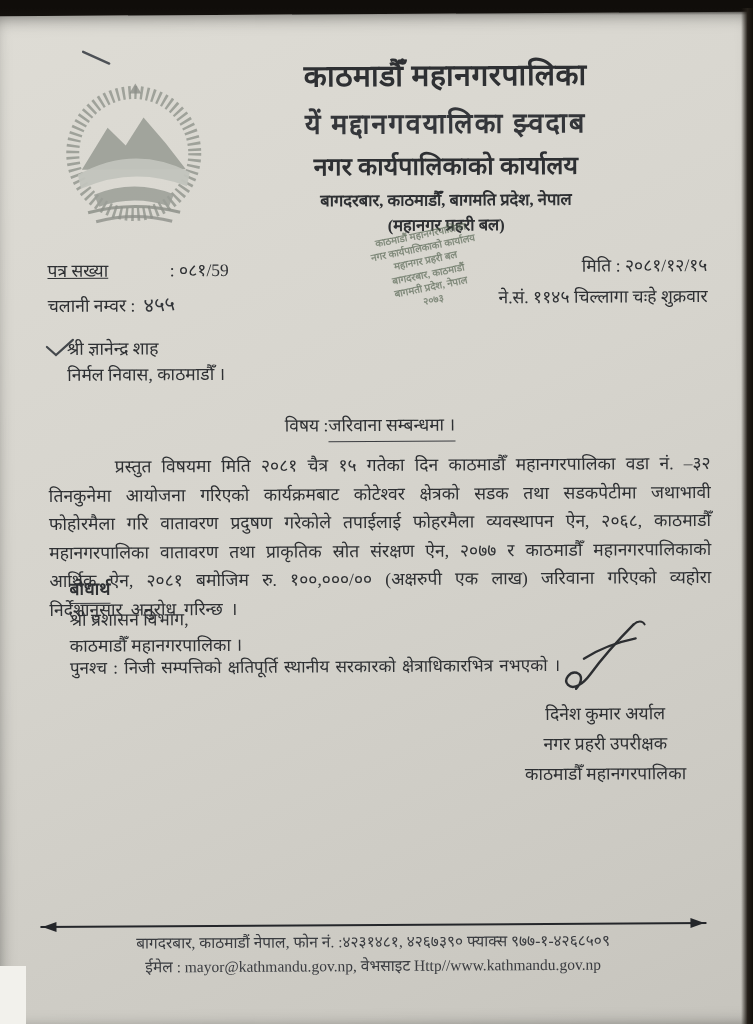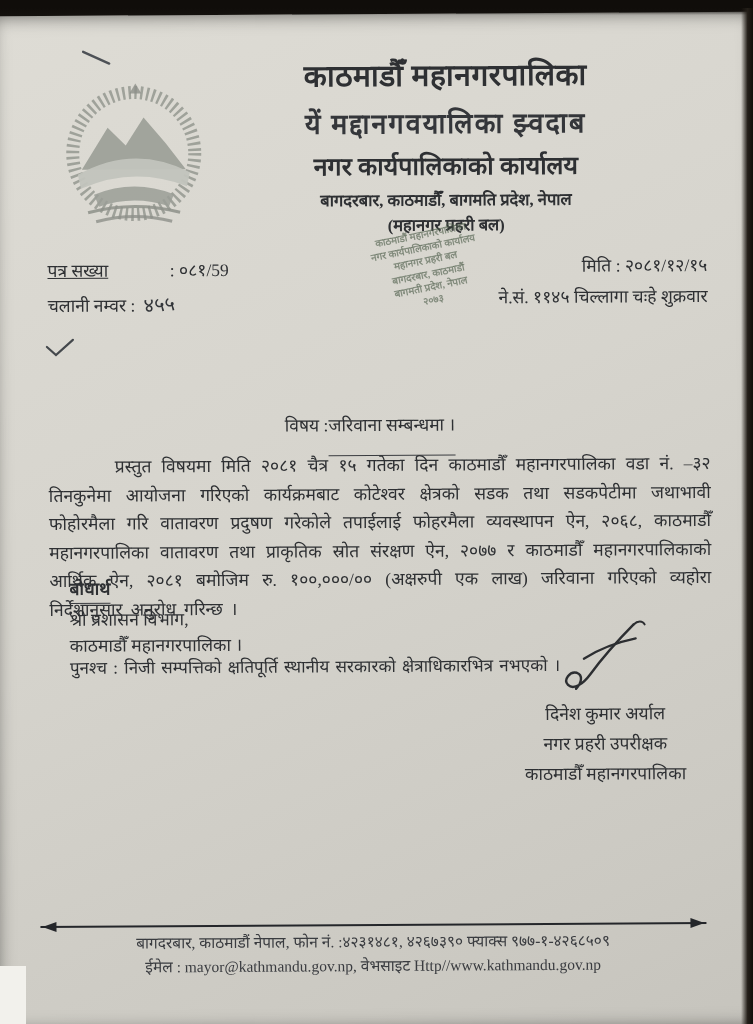--- a/index.html
+++ b/index.html
@@ -45,21 +45,21 @@
   .meta-left .lbl{display:inline-block;min-width:118px;text-decoration:underline;}
   .hand{font-family:"DejaVu Sans","Liberation Sans",sans-serif;
     font-size:20px;display:inline-block;transform:rotate(-4deg);margin-left:4px;color:#33363a;}
   .meta-right{left:420px;top:240px;width:295px;text-align:right;font-size:17.5px;z-index:3;}
   .meta-right .row{margin-bottom:7px;white-space:nowrap;}
 
   .addressee{left:74px;top:320px;font-size:17.5px;line-height:26px;}
   .tick{left:52px;top:322px;width:30px;height:20px;}
 
   .subject{left:0;top:398px;width:753px;text-align:center;font-size:17.5px;}
-  .subject .us{border-bottom:1.4px solid #3a3c40;padding-bottom:20px;}
+  .subject .us{border-bottom:1.4px solid #3a3c40;padding-bottom:6px;}
 
   .body-par{left:55px;top:437px;width:662px;font-size:17.5px;line-height:28.6px;
     text-align:justify;text-indent:66px;word-spacing:3.5px;}
 
   .cc{left:75px;top:560px;font-size:17.5px;line-height:26px;}
   .cc .head{font-weight:700;border-bottom:1.4px solid #3a3c40;display:inline-block;
     padding-bottom:1px;margin-bottom:3px;}
 
   .ps{left:75px;top:640px;font-size:17px;word-spacing:2px;}
 
@@ -119,20 +119,24 @@
     </div>
 
     <div class="abs meta-right">
       <div class="row">मिति : २०८१/१२/१५</div>
       <div class="row">ने.सं. ११४५ चिल्लागा चःहे शुक्रवार</div>
     </div>
 
     <svg class="abs tick" viewBox="0 0 30 20">
       <path d="M2 9 L11 17 L28 2" stroke="#44484c" stroke-width="2.2" fill="none" stroke-linecap="round"></path>
     </svg>
+    <div class="abs addressee">
+      <div>श्री ज्ञानेन्द्र शाह</div>
+      <div>निर्मल निवास, काठमाडौँ ।</div>
+    </div>
 
     <div class="abs subject">
       <span>विषय :</span><span class="us">जरिवाना सम्बन्धमा ।</span>
     </div>
 
     <div class="abs body-par">प्रस्तुत विषयमा मिति २०८१ चैत्र १५ गतेका दिन काठमाडौँ महानगरपालिका वडा नं. –३२ तिनकुनेमा आयोजना गरिएको कार्यक्रमबाट कोटेश्वर क्षेत्रको सडक तथा सडकपेटीमा जथाभावी फोहोरमैला गरि वातावरण प्रदुषण गरेकोले तपाईलाई फोहरमैला व्यवस्थापन ऐन, २०६८, काठमाडौँ महानगरपालिका वातावरण तथा प्राकृतिक स्रोत संरक्षण ऐन, २०७७ र काठमाडौँ महानगरपालिकाको आर्थिक ऐन, २०८१ बमोजिम रु. १००,०००/०० (अक्षरुपी एक लाख) जरिवाना गरिएको व्यहोरा निर्देशानुसार अनुरोध गरिन्छ ।</div>
 
     <div class="abs cc">
       <div class="head">बोधार्थ</div>
       <div>श्री प्रशासन विभाग,</div>

